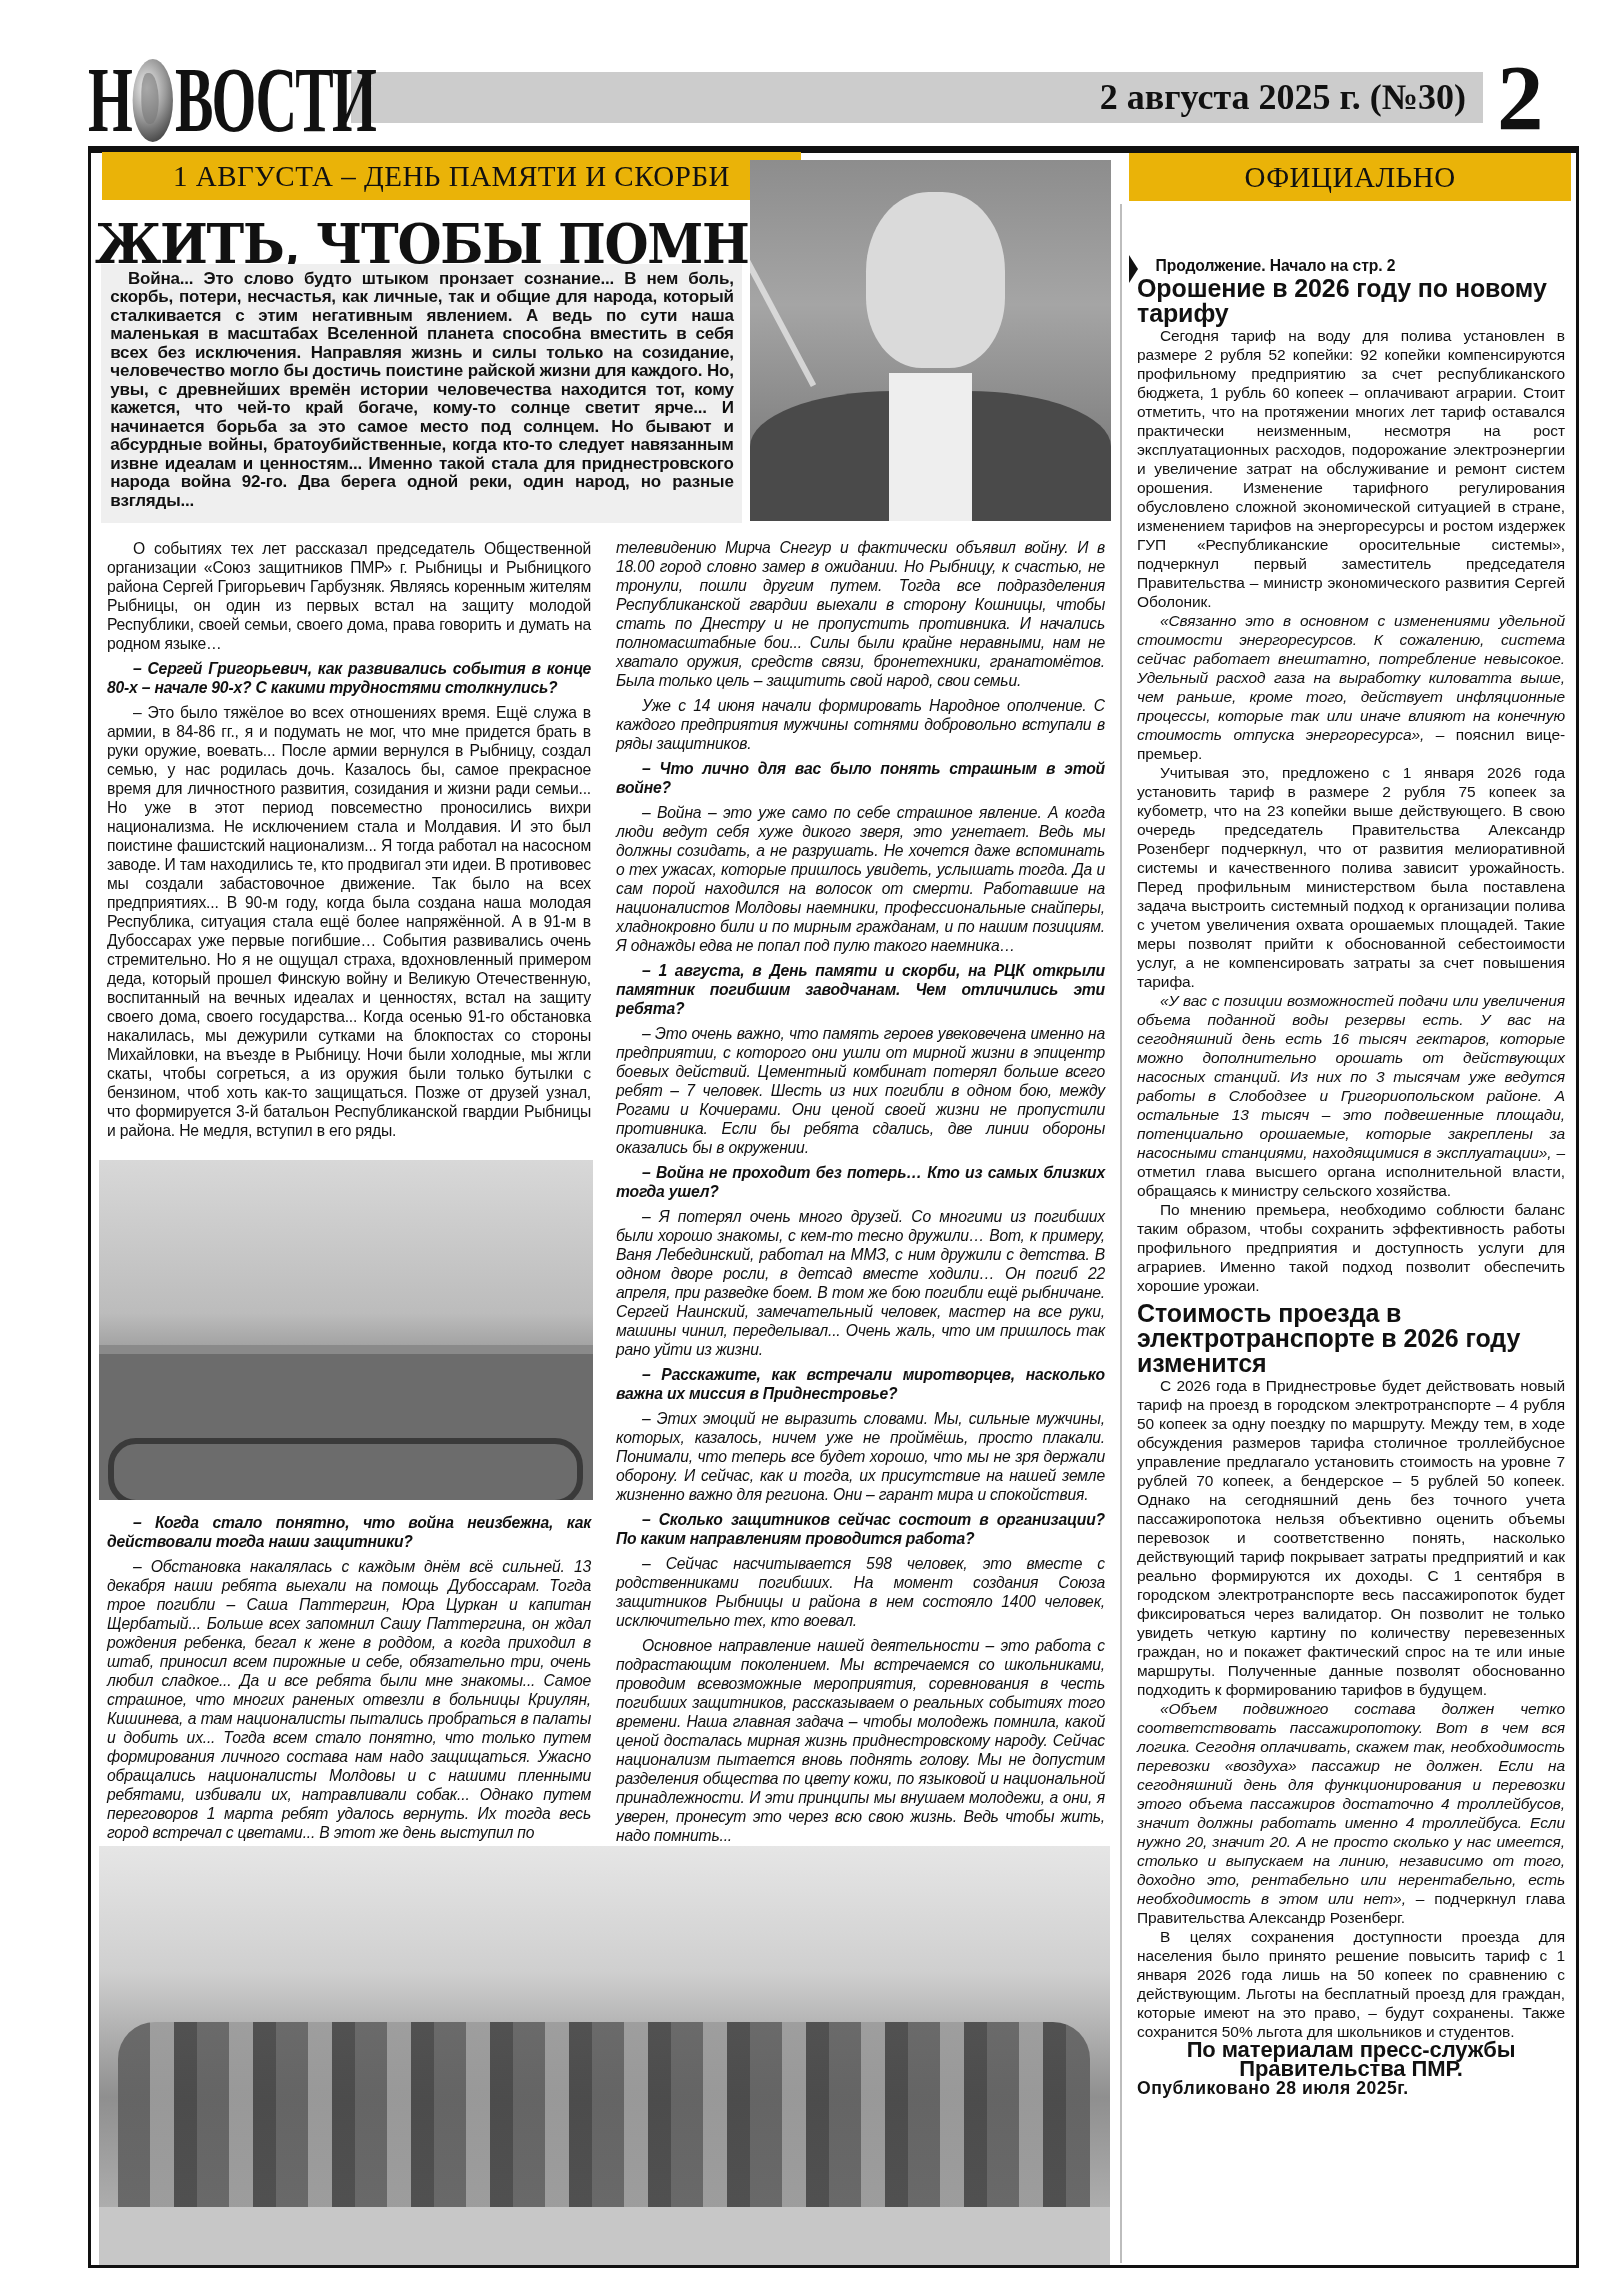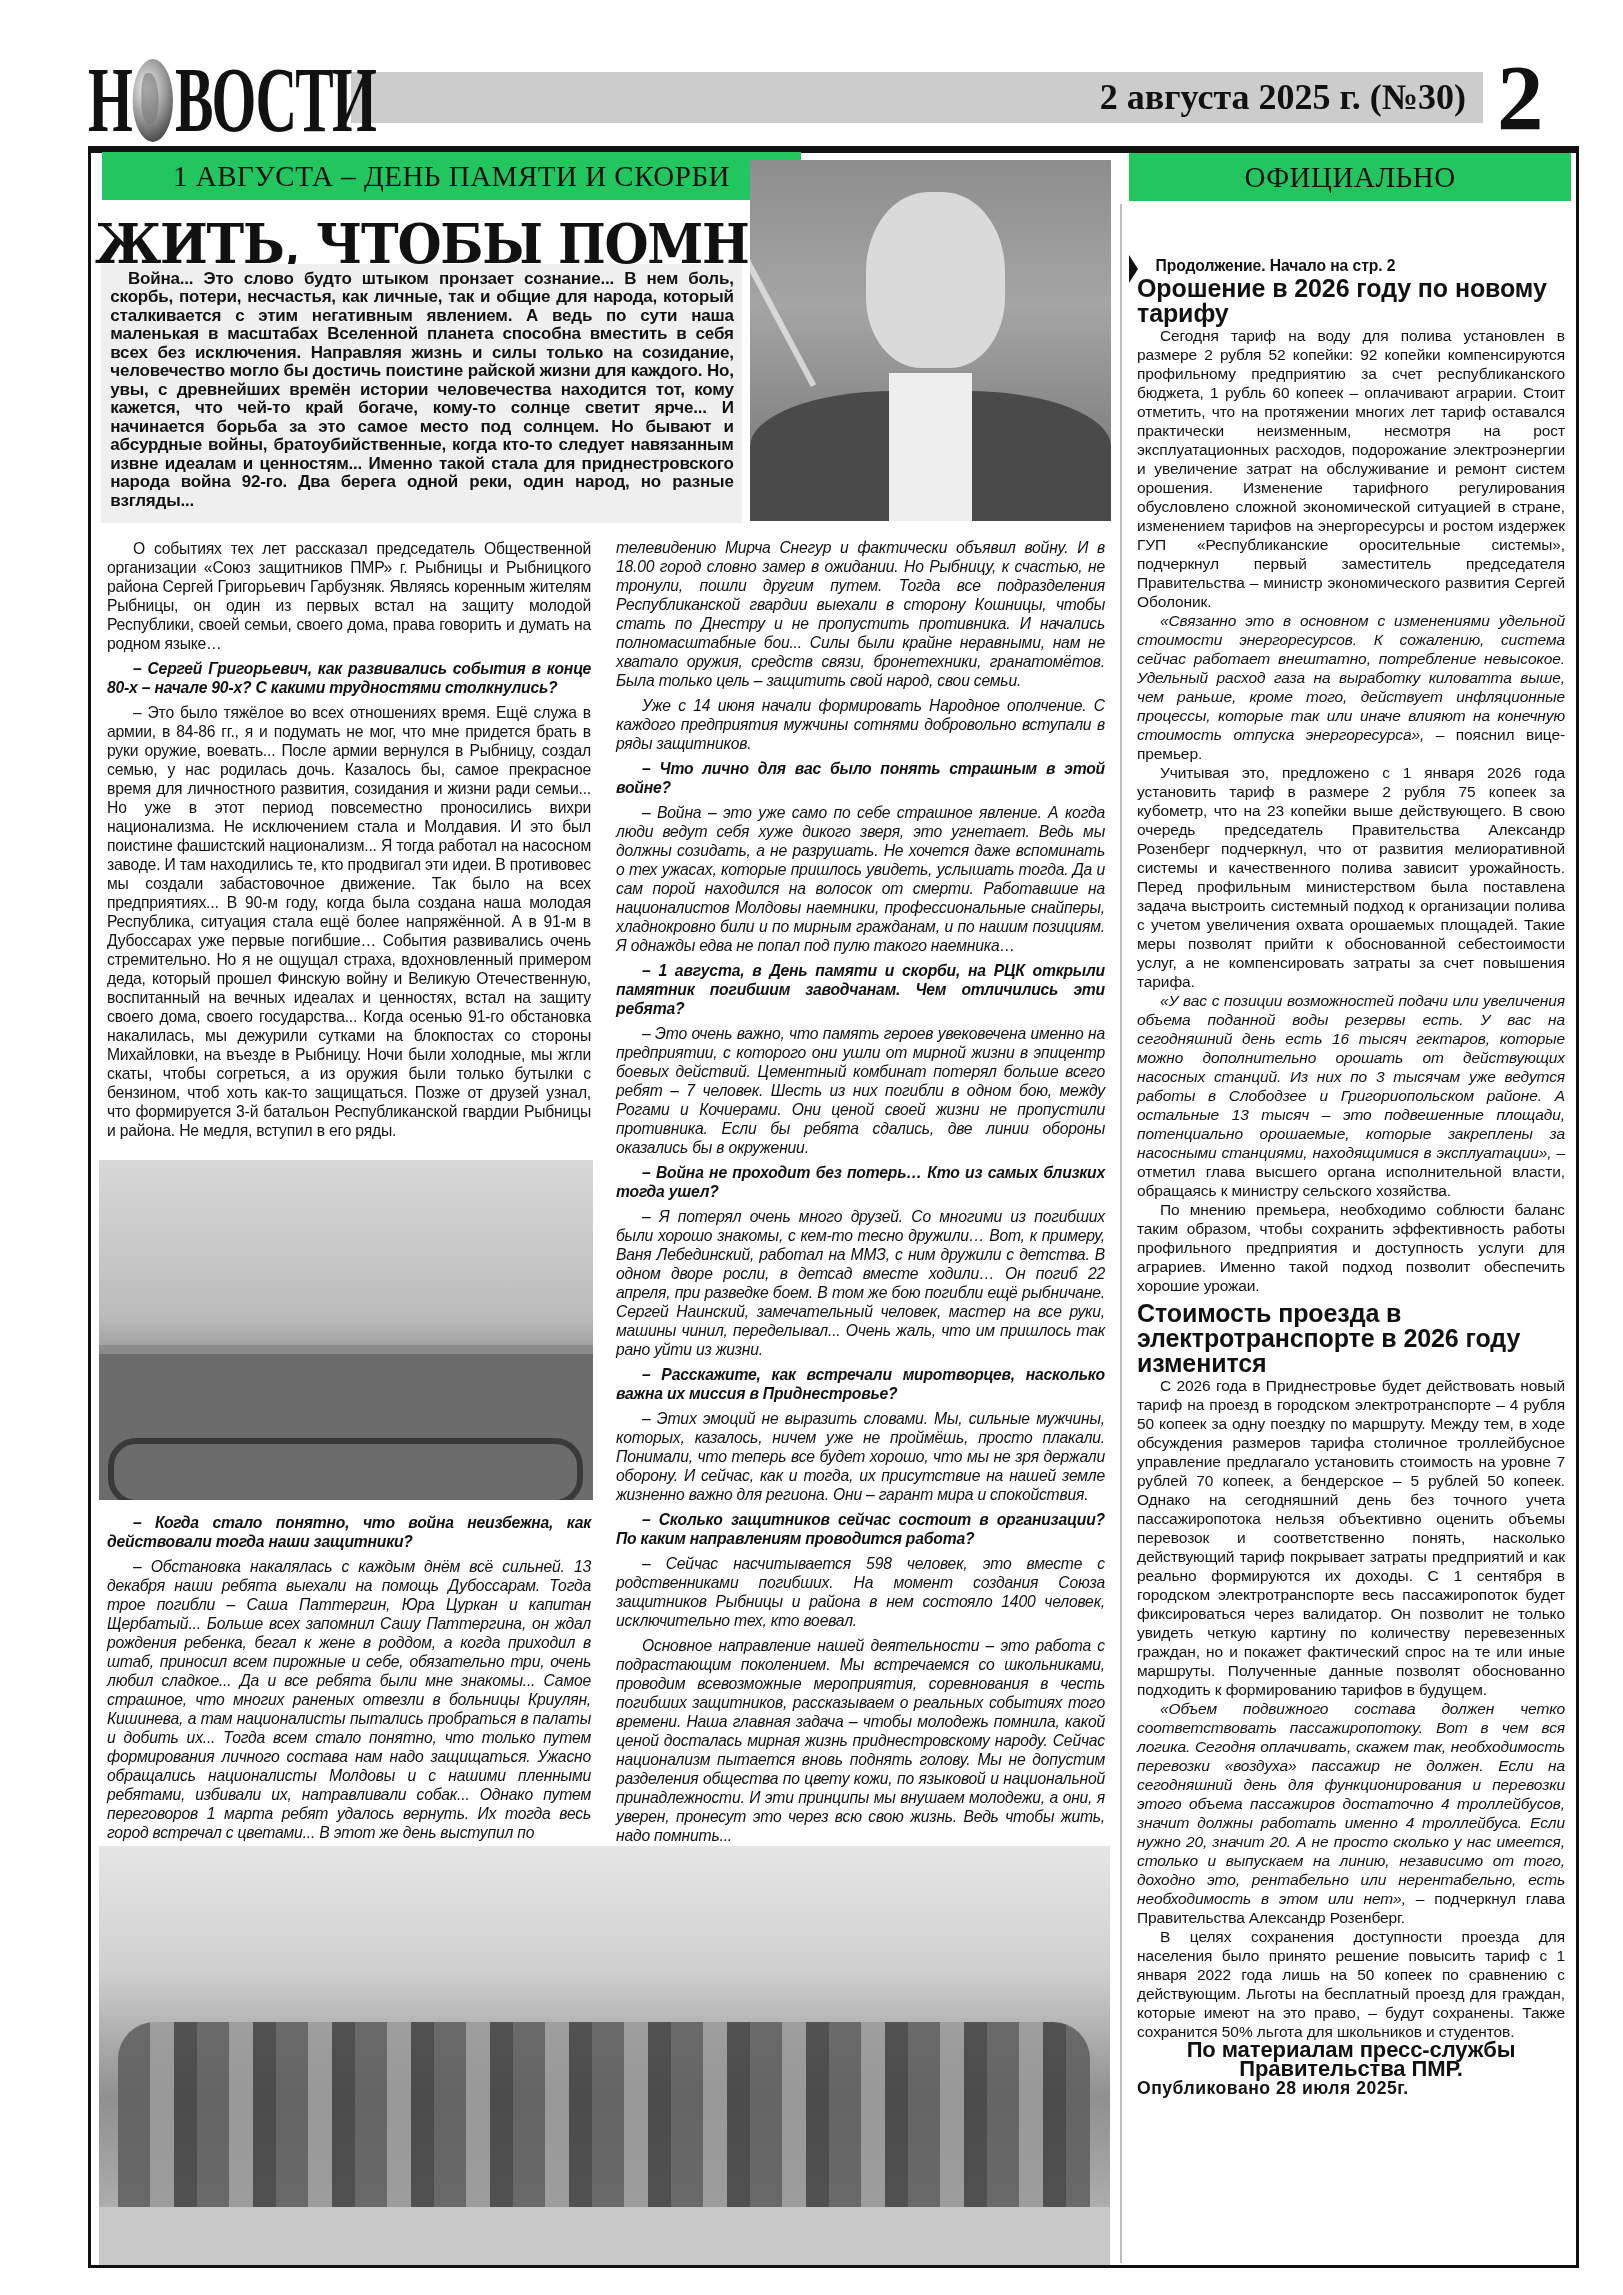--- a/index.html
+++ b/index.html
@@ -7,21 +7,21 @@
   .abs { position:absolute; }
   
   .logo { left:88px; top:56px; height:88px; font-family:"Liberation Serif", serif; font-size:93px; font-weight:bold; line-height:88px; letter-spacing:-2.8px; transform:scaleX(0.62); transform-origin:left top; white-space:nowrap; }
   .globe { display:inline-block; width:65px; height:83px; border-radius:50%; vertical-align:top; margin:2.8px 2.8px 0 2.8px; background:radial-gradient(circle at 35% 35%, #f2f2f2 0%, #9a9a9a 45%, #333 90%); position:relative; }
   .globe::after{ content:""; position:absolute; left:14px; top:14px; width:28px; height:51px; border-radius:40% 60% 50% 50%; background:#777; opacity:.6; }
   .mast-band { left:351px; top:72px; width:1132px; height:51px; background:#cccccc; }
   .mast-date { right:157px; top:74px; font-family:"Liberation Serif", serif; font-weight:bold; font-size:36px; line-height:46px; white-space:nowrap; }
   .pagenum { left:1497px; top:51px; font-family:"Liberation Serif", serif; font-weight:bold; font-size:93px; line-height:93px; }
   .frame { left:88px; top:146px; width:1491px; height:2122px; border:3.2px solid #111; border-top-width:7.4px; box-sizing:border-box; }
   
-  .band { background:#22c55e; font-family:"Liberation Serif", serif; font-size:29px; line-height:48px; text-align:center; letter-spacing:0.5px; }
+  .band { background:#eab308; font-family:"Liberation Serif", serif; font-size:29px; line-height:48px; text-align:center; letter-spacing:0.5px; }
   .rubric-left { left:102px; top:145px; width:699px; height:48px; margin-top:7.4px; }
   .rubric-right { left:1129px; top:153px; width:442px; height:48px; }
   .headline { left:95px; top:211px; width:657px; font-family:"DejaVu Serif", serif; font-weight:900; font-size:55px; line-height:65px; letter-spacing:-1.4px; white-space:nowrap; transform:scaleX(0.92); transform-origin:left top; }
   .lead { left:101px; top:264px; width:641px; height:259px; background:#efefef; padding:5.6px 8.3px 0 9.3px; box-sizing:border-box; font-weight:bold; font-size:17px; line-height:18.5px; text-align:justify; text-indent:17.6px; letter-spacing:-0.2px; }
   .photo { background:#9d9d9d; overflow:hidden; }
   .portrait { left:750px; top:160px; width:361px; height:361px; background:linear-gradient(180deg,#8d8d8d 0%,#a5a5a5 40%,#6e6e6e 100%); }
   .portrait .face { position:absolute; left:116px; top:32px; width:139px; height:176px; border-radius:45% 45% 40% 40%; background:#dadada; }
   .portrait .coat { position:absolute; left:0; top:231px; width:361px; height:139px; background:#4a4a4a; border-radius:40% 40% 0 0; }
   .portrait .shirt { position:absolute; left:139px; top:213px; width:83px; height:157px; background:#eee; }
   .portrait .leaf { position:absolute; left:9.3px; top:18.5px; width:102px; height:194px; border-left:6.5px solid #e5e5e5; transform:rotate(-28deg); opacity:.8; }
@@ -120,18 +120,18 @@
       <p><span>Сегодня тариф на воду для полива установлен в размере 2 рубля 52 копейки: 92 копейки компенсируются профильному предприятию за счет республиканского бюджета, 1 рубль 60 копеек – оплачивают аграрии. Стоит отметить, что на протяжении многих лет тариф оставался практически неизменным, несмотря на рост эксплуатационных расходов, подорожание электроэнергии и увеличение затрат на обслуживание и ремонт систем орошения. Изменение тарифного регулирования обусловлено сложной экономической ситуацией в стране, изменением тарифов на энергоресурсы и ростом издержек ГУП «Республиканские оросительные системы», подчеркнул первый заместитель председателя Правительства – министр экономического развития Сергей Оболоник.</span></p>
       <p><span class="i">«Связанно это в основном с изменениями удельной стоимости энергоресурсов. К сожалению, система сейчас работает внештатно, потребление невысокое. Удельный расход газа на выработку киловатта выше, чем раньше, кроме того, действует инфляционные процессы, которые так или иначе влияют на конечную стоимость отпуска энергоресурса»,</span><span> – пояснил вице-премьер.</span></p>
       <p><span>Учитывая это, предложено с 1 января 2026 года установить тариф в размере 2 рубля 75 копеек за кубометр, что на 23 копейки выше действующего. В свою очередь председатель Правительства Александр Розенберг подчеркнул, что от развития мелиоративной системы и качественного полива зависит урожайность. Перед профильным министерством была поставлена задача выстроить системный подход к организации полива с учетом увеличения охвата орошаемых площадей. Такие меры позволят прийти к обоснованной себестоимости услуг, а не компенсировать затраты за счет повышения тарифа.</span></p>
       <p><span class="i">«У вас с позиции возможностей подачи или увеличения объема поданной воды резервы есть. У вас на сегодняшний день есть 16 тысяч гектаров, которые можно дополнительно орошать от действующих насосных станций. Из них по 3 тысячам уже ведутся работы в Слободзее и Григориопольском районе. А остальные 13 тысяч – это подвешенные площади, потенциально орошаемые, которые закреплены за насосными станциями, находящимися в эксплуатации»,</span><span> – отметил глава высшего органа исполнительной власти, обращаясь к министру сельского хозяйства.</span></p>
       <p><span>По мнению премьера, необходимо соблюсти баланс таким образом, чтобы сохранить эффективность работы профильного предприятия и доступность услуги для аграриев. Именно такой подход позволит обеспечить хорошие урожаи.</span></p>
     </div>
   <p class="rhead" style="margin-top:6.5px">Стоимость проезда в электротранспорте в 2026 году изменится</p>
   <div id="r2">
       <p><span>С 2026 года в Приднестровье будет действовать новый тариф на проезд в городском электротранспорте – 4 рубля 50 копеек за одну поездку по маршруту. Между тем, в ходе обсуждения размеров тарифа столичное троллейбусное управление предлагало установить стоимость на уровне 7 рублей 70 копеек, а бендерское – 5 рублей 50 копеек. Однако на сегодняшний день без точного учета пассажиропотока нельзя объективно оценить объемы перевозок и соответственно понять, насколько действующий тариф покрывает затраты предприятий и как реально формируются их доходы. С 1 сентября в городском электротранспорте весь пассажиропоток будет фиксироваться через валидатор. Он позволит не только увидеть четкую картину по количеству перевезенных граждан, но и покажет фактический спрос на те или иные маршруты. Полученные данные позволят обоснованно подходить к формированию тарифов в будущем.</span></p>
       <p><span class="i">«Объем подвижного состава должен четко соответствовать пассажиропотоку. Вот в чем вся логика. Сегодня оплачивать, скажем так, необходимость перевозки «воздуха» пассажир не должен. Если на сегодняшний день для функционирования и перевозки этого объема пассажиров достаточно 4 троллейбусов, значит должны работать именно 4 троллейбуса. Если нужно 20, значит 20. А не просто сколько у нас имеется, столько и выпускаем на линию, независимо от того, доходно это, рентабельно или нерентабельно, есть необходимость в этом или нет»,</span><span> – подчеркнул глава Правительства Александр Розенберг.</span></p>
-      <p><span>В целях сохранения доступности проезда для населения было принято решение повысить тариф с 1 января 2022 года лишь на 50 копеек по сравнению с действующим. Льготы на бесплатный проезд для граждан, которые имеют на это право, – будут сохранены. Также сохранится 50% льгота для школьников и студентов.</span></p>
+      <p><span>В целях сохранения доступности проезда для населения было принято решение повысить тариф с 1 января 2026 года лишь на 50 копеек по сравнению с действующим. Льготы на бесплатный проезд для граждан, которые имеют на это право, – будут сохранены. Также сохранится 50% льгота для школьников и студентов.</span></p>
     </div>
   <p class="rsign">По материалам пресс-службы Правительства ПМР.</p>
   <p class="rpub">Опубликовано 28 июля 2025г.</p>
 </div>
 
 
 </body></html>

